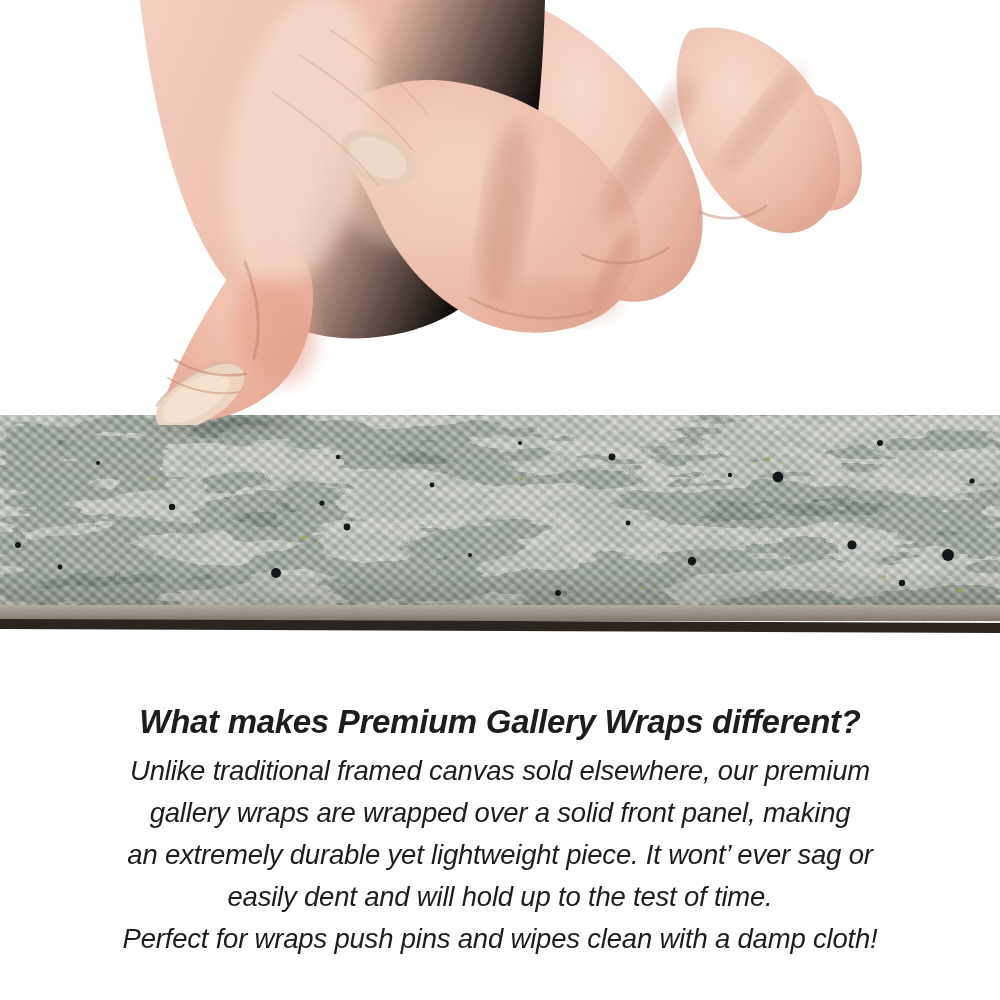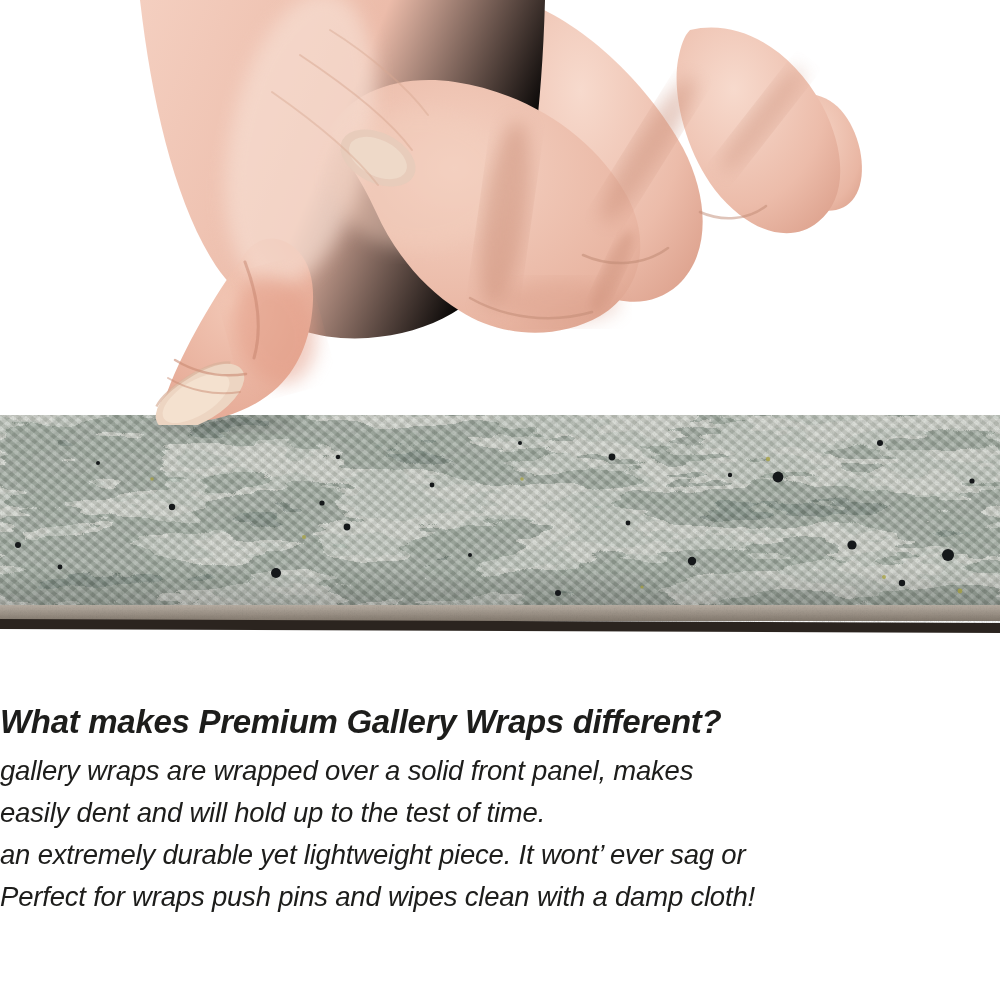--- a/index.html
+++ b/index.html
@@ -9,21 +9,21 @@
   .stage{
     position:relative; width:1000px; height:1000px; margin:0 auto;
     background:var(--background); overflow:hidden;
     font-family:"Liberation Sans", sans-serif;
   }
   .hand-wrap{position:absolute; left:0; top:0; width:1000px; height:425px; z-index:3;}
   .strip-wrap{position:absolute; left:0; top:415px; width:1000px; height:222px; z-index:1;}
   .hand-wrap svg,.strip-wrap svg{display:block; width:100%; height:100%;}
   .info-block{
     position:absolute; left:0; top:700px; width:1000px; z-index:2;
-    color:var(--text); font-style:italic;
+    text-align:center; color:var(--text); font-style:italic;
   }
   .info-heading{
     margin:0 0 6px 0; font-size:33px; line-height:44px; font-weight:700;
     letter-spacing:-0.3px;
   }
   .info-line{
     margin:0; font-size:27.5px; line-height:42px; font-weight:400;
     letter-spacing:-0.2px;
   }
 </style>
@@ -204,19 +204,20 @@
         <path d="M330,30 C370,55 408,88 428,115" stroke="#d8a892" stroke-width="2" opacity="0.45"></path>
         <path d="M175,360 C195,372 220,378 246,374" stroke="#c98b73" stroke-width="2.5" opacity="0.6"></path>
         <path d="M168,378 C188,390 214,396 240,392" stroke="#c98b73" stroke-width="2" opacity="0.5"></path>
         <path d="M245,262 C258,296 262,330 254,358" stroke="#c07f69" stroke-width="3" opacity="0.45"></path>
       </g>
     </svg>
   </div>
 
   <div class="info-block">
     <h2 class="info-heading">What makes Premium Gallery Wraps different?</h2>
-    <p class="info-line">gallery wraps are wrapped over a solid front panel, makes</p>
+    <p class="info-line">Unlike traditional framed canvas sold elsewhere, our premium</p>
+    <p class="info-line">gallery wraps are wrapped over a solid front panel, making</p>
+    <p class="info-line">an extremely durable yet lightweight piece. It wont’ ever sag or</p>
     <p class="info-line">easily dent and will hold up to the test of time.</p>
-    <p class="info-line">an extremely durable yet lightweight piece. It wont’ ever sag or</p>
     <p class="info-line">Perfect for wraps push pins and wipes clean with a damp cloth!</p>
   </div>
 
 </div>
 
 </body></html>

